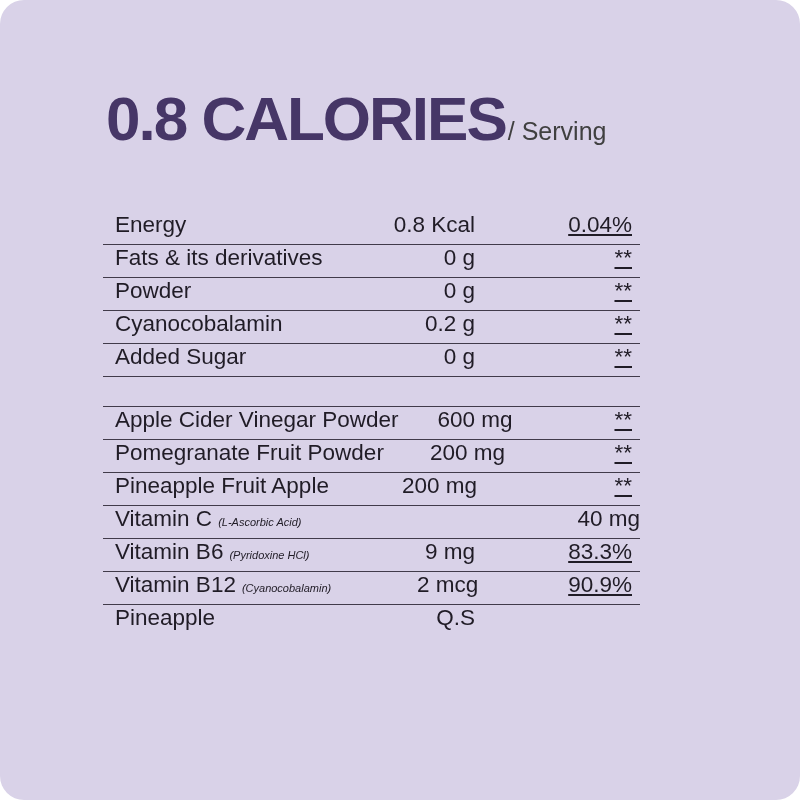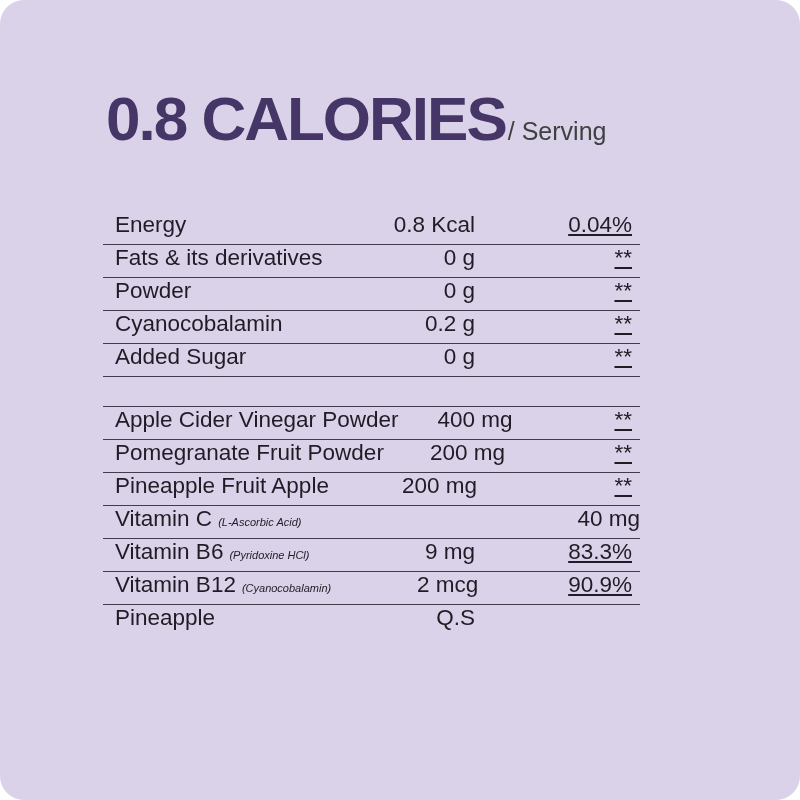--- a/index.html
+++ b/index.html
@@ -117,21 +117,21 @@
         <div class="row">
           <span class="c-name">Added Sugar</span>
           <span class="c-amt">0 g</span>
           <span class="c-rda">**</span>
         </div>
       </div>
     <div class="section-gap"></div>
     <div class="sec2" id="section-2">
         <div class="row">
           <span class="c-name">Apple Cider Vinegar Powder</span>
-          <span class="c-amt">400 mg</span>
+          <span class="c-amt">600 mg</span>
           <span class="c-rda">**</span>
         </div>
         <div class="row">
           <span class="c-name">Pomegranate Fruit Powder</span>
           <span class="c-amt">200 mg</span>
           <span class="c-rda">**</span>
         </div>
         <div class="row">
           <span class="c-name">Pineapple Fruit Apple</span>
           <span class="c-amt">200 mg</span>

